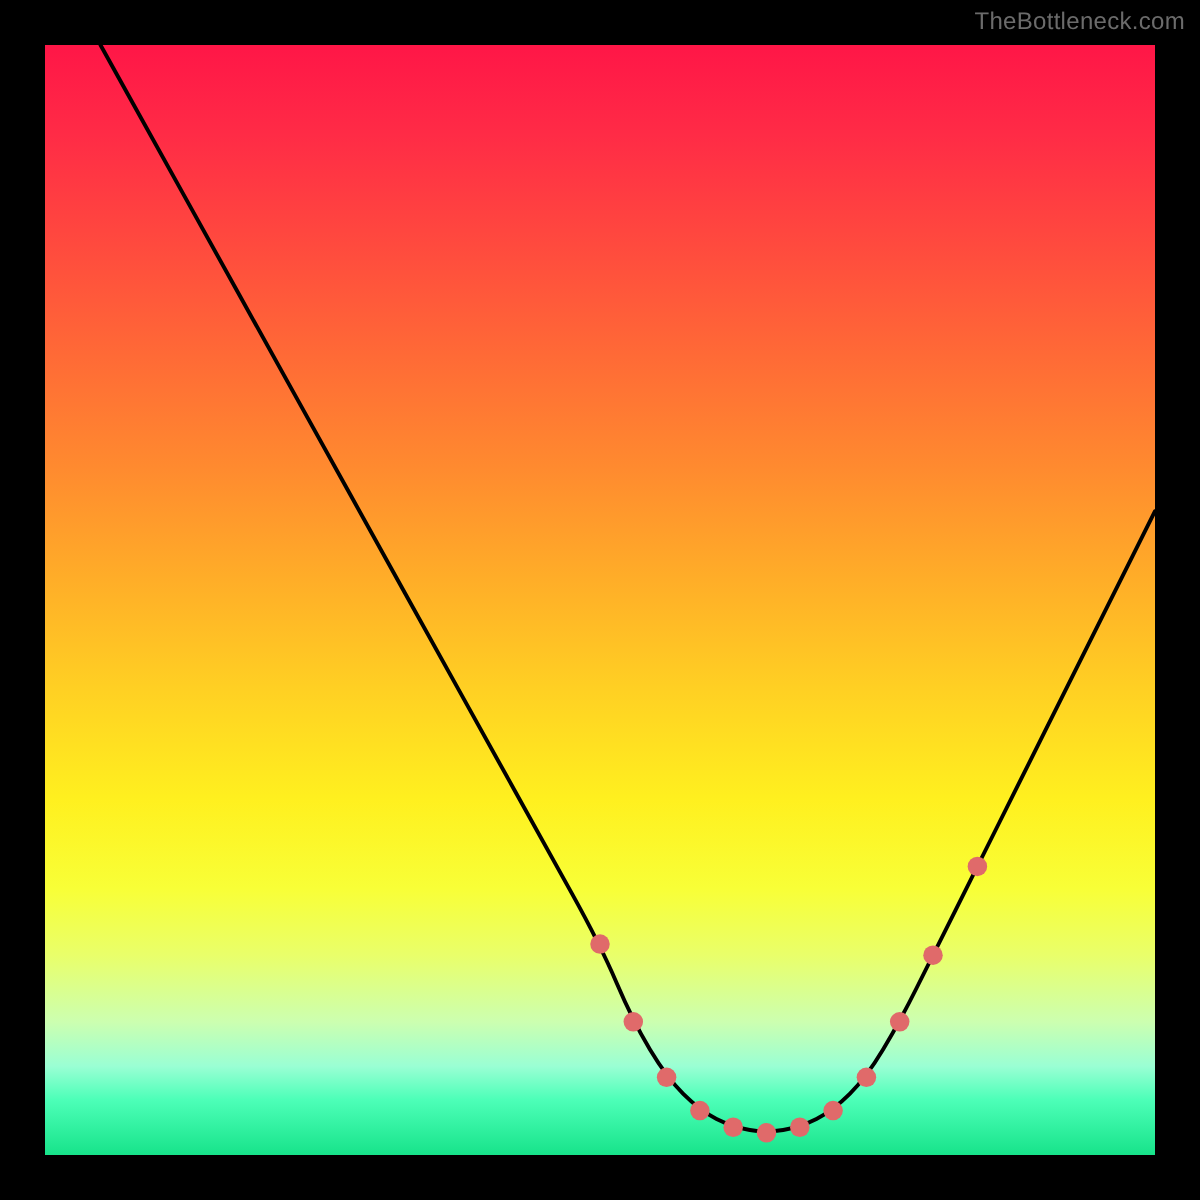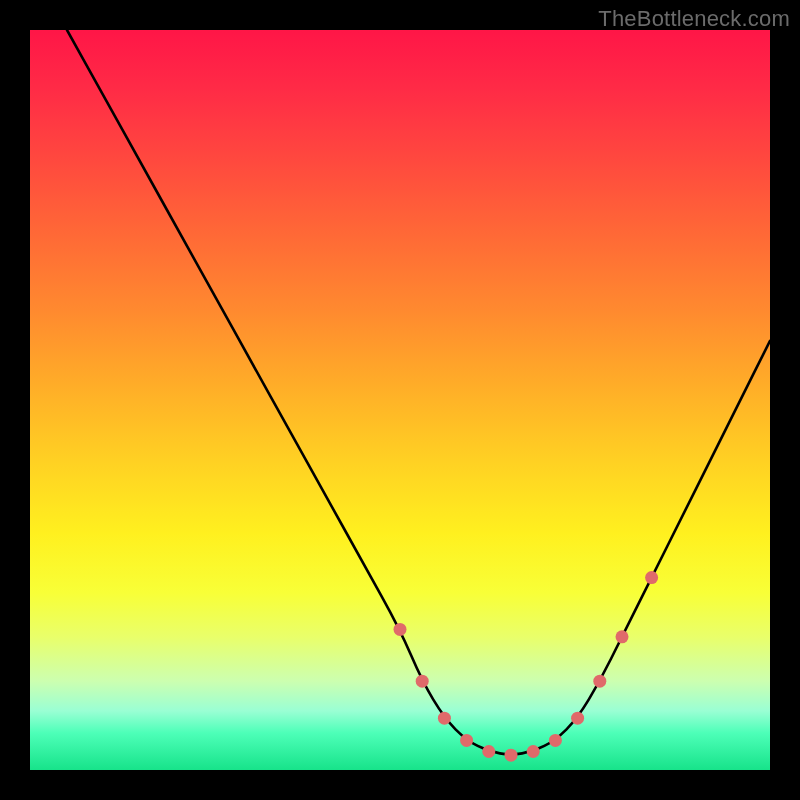--- a/index.html
+++ b/index.html
@@ -17,21 +17,21 @@
     left: 0;
     width: 800px;
     height: 800px;
     background: #000;
   }
   .watermark {
     position: absolute;
     top: 6px;
     right: 10px;
     color: #6b6b6b;
-    font-size: 22px;
+    font-size: 16px;
     font-weight: 500;
     letter-spacing: 0.2px;
   }
   .plot {
     position: absolute;
     top: 30px;
     left: 30px;
     width: 740px;
     height: 740px;
     overflow: hidden;

